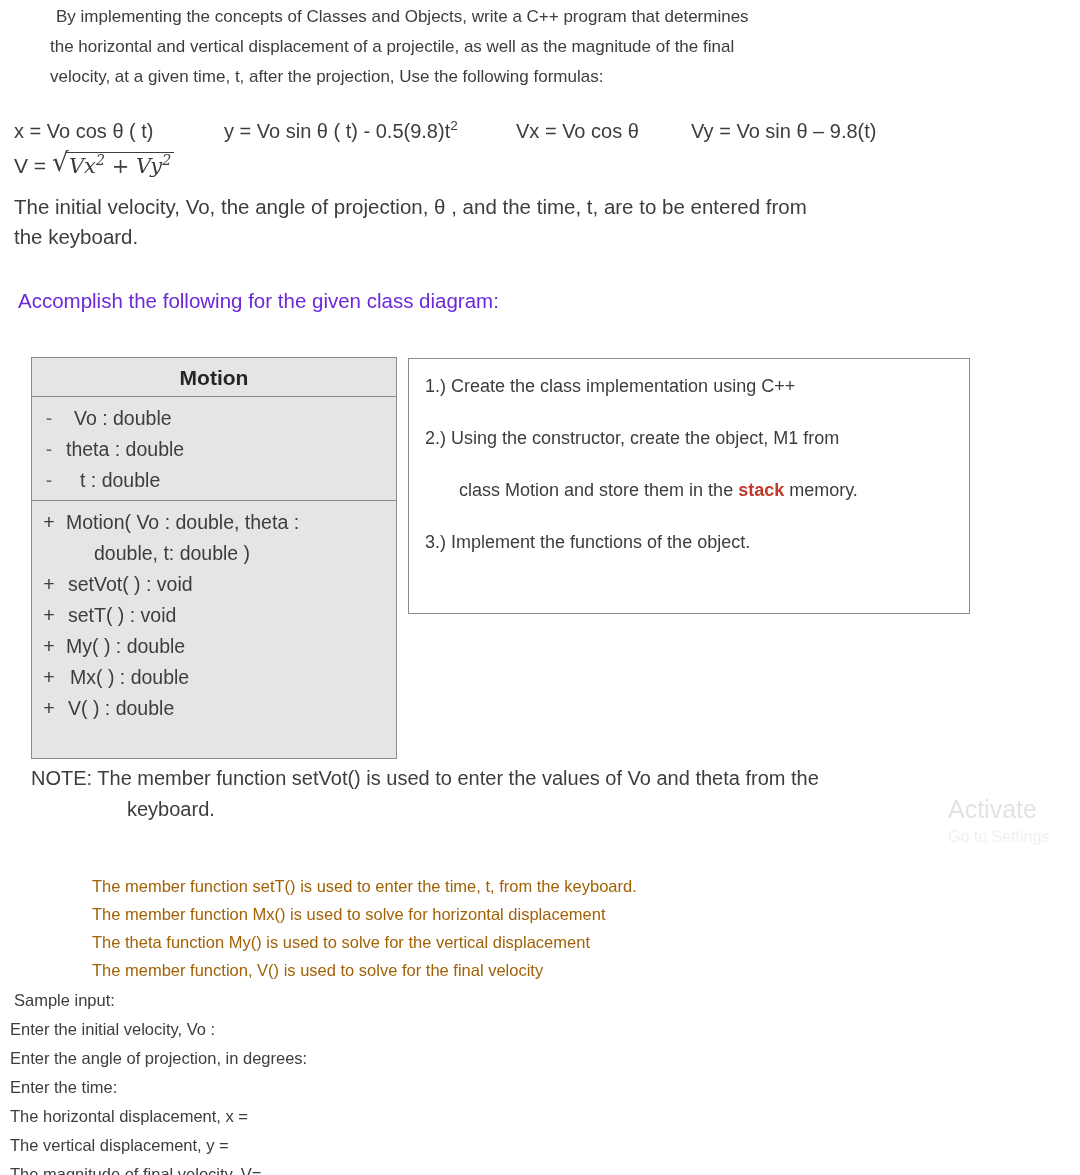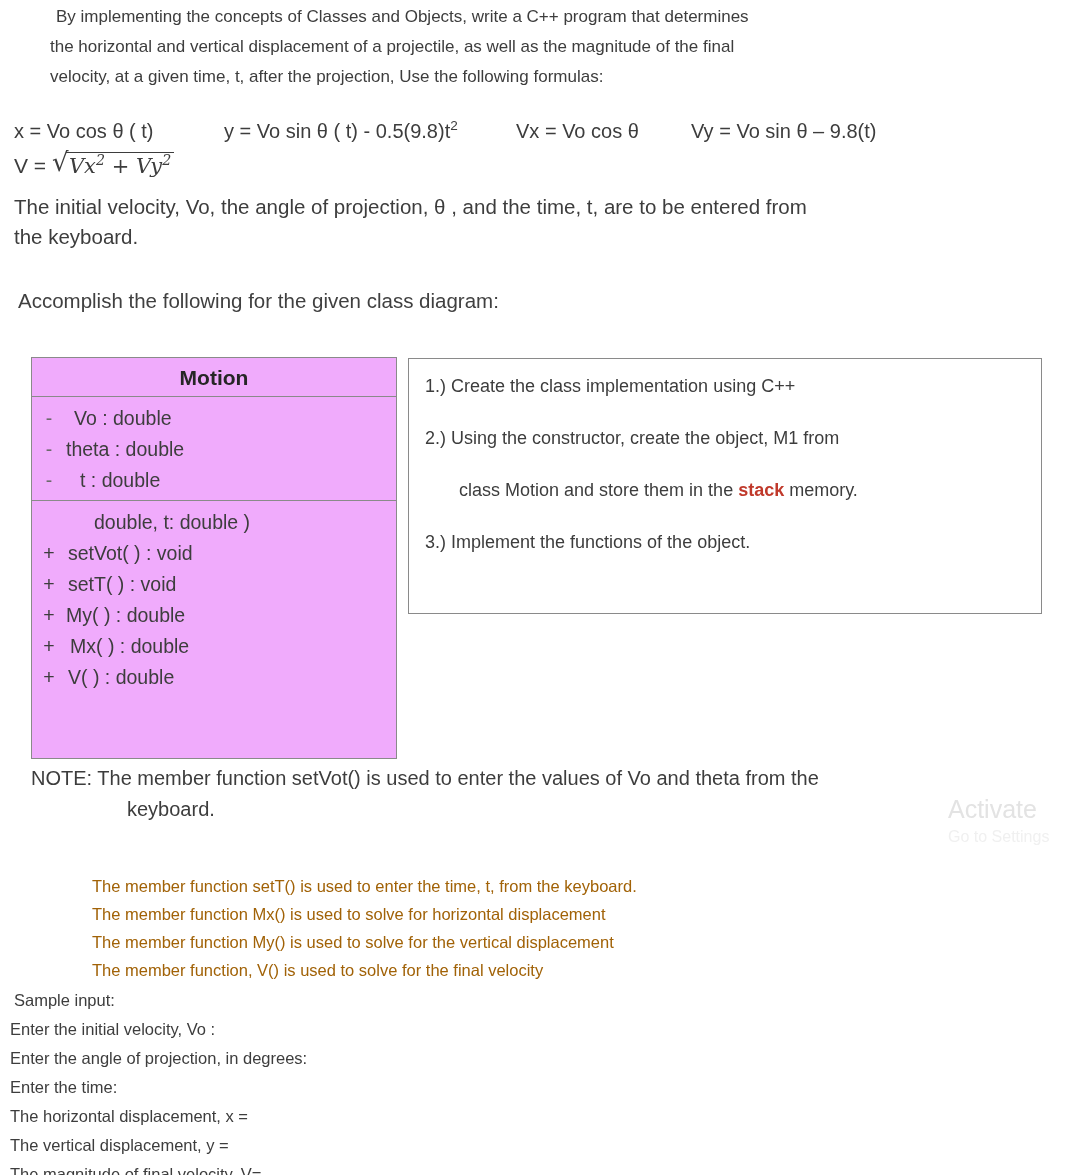--- a/index.html
+++ b/index.html
@@ -94,33 +94,33 @@
     color: #3d3d3d;
   }
   .para2 p { margin: 0; }
 
   .para3 {
     position: absolute;
     left: 18px;
     top: 286px;
     font-size: 20.5px;
     line-height: 30px;
-    color: #404040;
+    color: #6d28d9;
   }
 
   
   .class-box {
     position: absolute;
     left: 31px;
     top: 357px;
     width: 366px;
     height: 402px;
     border: 1.5px solid #8a8a8a;
     box-sizing: border-box;
-    background: #f0abfc;
+    background: #e5e5e5;
   }
   .class-title {
     height: 39px;
     line-height: 39px;
     text-align: center;
     font-size: 21px;
     font-weight: bold;
     color: #262626;
     border-bottom: 1.8px solid #8a8a8a;
     box-sizing: border-box;
@@ -157,21 +157,21 @@
   .op-sett .mtxt  { padding-left: 2px; }
   .op-mx .mtxt    { padding-left: 4px; }
   .op-my .mtxt    { padding-left: 0px; }
   .op-v .mtxt     { padding-left: 2px; }
 
   
   .tasks-box {
     position: absolute;
     left: 408px;
     top: 358px;
-    width: 634px;
+    width: 562px;
     height: 256px;
     border: 1.5px solid #8a8a8a;
     box-sizing: border-box;
     background: #fff;
     padding: 14px 16px 0 16px;
   }
   .task {
     font-size: 18px;
     line-height: 26px;
     color: #3d3d3d;
@@ -273,20 +273,23 @@
       <span class="vis">-</span><span class="mtxt">Vo : double</span>
     </div>
     <div class="member attr attr-2">
       <span class="vis">-</span><span class="mtxt">theta : double</span>
     </div>
     <div class="member attr attr-3">
       <span class="vis">-</span><span class="mtxt">t :  double</span>
     </div>
   </div>
   <div class="class-ops">
+    <div class="member op op-ctor">
+      <span class="vis">+</span><span class="mtxt">Motion( Vo : double, theta :</span>
+    </div>
     <div class="member op cont">double, t: double )</div>
     <div class="member op op-setvot">
       <span class="vis">+</span><span class="mtxt">setVot( ) :  void</span>
     </div>
     <div class="member op op-sett">
       <span class="vis">+</span><span class="mtxt">setT( ) : void</span>
     </div>
     <div class="member op op-my">
       <span class="vis">+</span><span class="mtxt">My( ) :  double</span>
     </div>
@@ -312,21 +315,21 @@
 </div>
 
 <div class="watermark">
   <div>Activate</div>
   <div class="wm-2">Go to Settings</div>
 </div>
 
 <div class="func-desc">
   <div>The member function setT() is used to enter the time, t, from the keyboard.</div>
   <div>The member function Mx() is used to solve for horizontal displacement</div>
-  <div>The member function My() is used to solve for the vertical displacement</div>
+  <div>The theta function My() is used to solve for the vertical displacement</div>
   <div>The member function, V() is used to solve for the final velocity</div>
 </div>
 
 <div class="sample">
   <div class="first">Sample input:</div>
   <div>Enter the initial velocity, Vo :</div>
   <div>Enter the angle of projection, in degrees:</div>
   <div>Enter the time:</div>
   <div>The horizontal displacement, x =</div>
   <div>The vertical displacement, y =</div>

